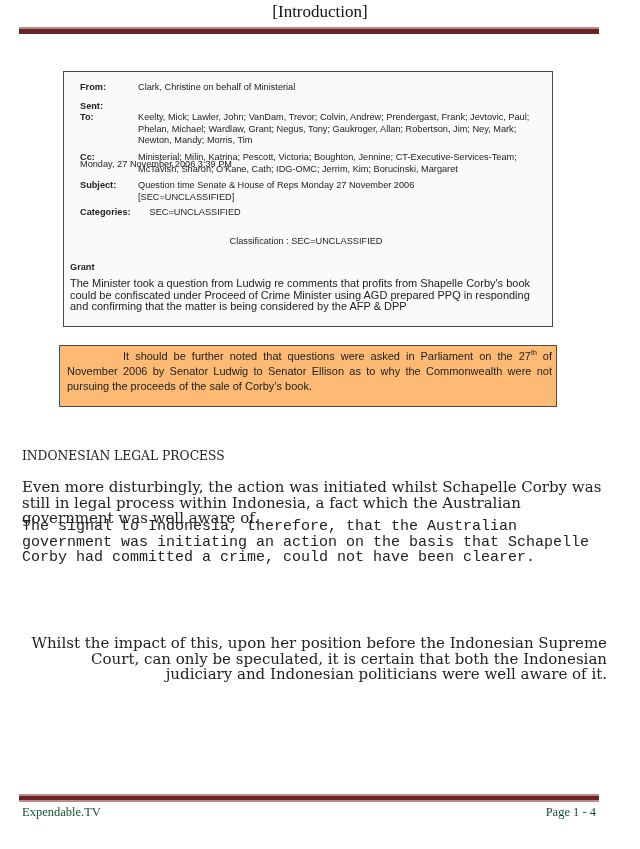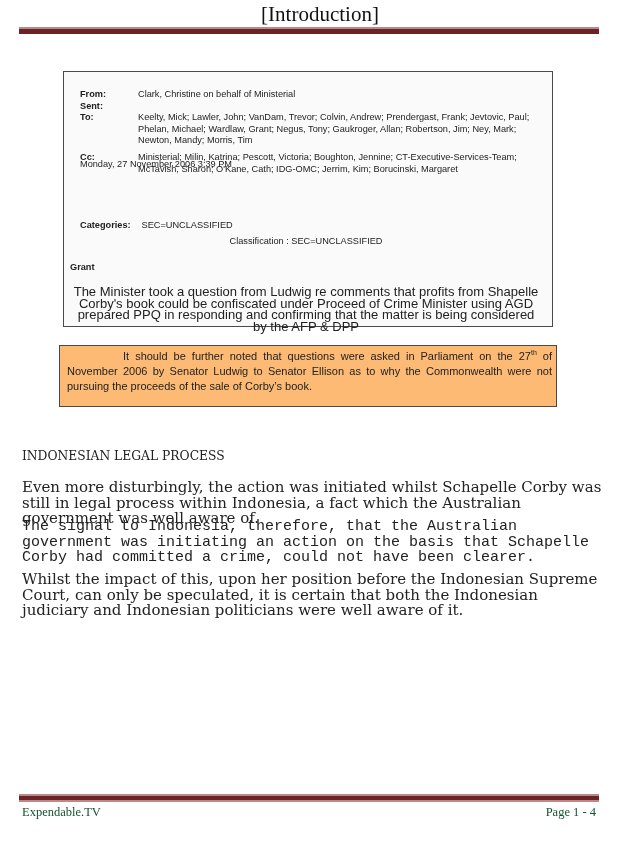--- a/index.html
+++ b/index.html
@@ -1,19 +1,19 @@
 <!DOCTYPE html>
 <html><head>
 <meta charset="utf-8">
 <style>
   html, body { margin: 0; padding: 0; background: #ffffff; }
   body { width: 640px; height: 849px; position: relative; overflow: hidden; color: #1a1a1a; }
   .header-title {
     position: absolute; top: 2px; left: 0; width: 640px; text-align: center;
-    font-family: "Liberation Serif", "DejaVu Serif", serif; font-size: 21px; color: #111;
+    font-family: "Liberation Serif", "DejaVu Serif", serif; font-size: 17px; color: #111;
   }
   .rule {
     position: absolute; left: 19px; width: 580px; height: 5px;
     background: #6b2426;
     border-top: 2px solid #b98a8b;
   }
   .rule.top { top: 27px; }
   .rule.bottom { top: 796px; border-top: none; border-bottom: 2px solid #b98a8b; height: 4px; }
   .rule.bottom::before {
     content: ""; position: absolute; left: 0; right: 0; top: -2px; height: 2px; background: #b98a8b;
@@ -55,51 +55,55 @@
 </style>
 </head>
 <body>
 
 <div>
   <div class="header-title">[Introduction]</div>
   <div class="rule top"></div>
 </div>
 
 <div class="email-box">
-  <div class="email-row" style="top:17px;">
+  <div class="email-row" style="top:10px;">
     <span class="email-label">From:</span>
     <span class="email-value">Clark, Christine on behalf of Ministerial</span>
   </div>
   <div class="email-row" style="top:29px;flex-direction:column;">
     <span class="email-label">Sent:</span>
     <span class="email-value">Monday, 27 November 2006 3:39 PM</span>
   </div>
   <div class="email-row" style="top:40px;">
     <span class="email-label">To:</span>
     <span class="email-value">Keelty, Mick; Lawler, John; VanDam, Trevor; Colvin, Andrew; Prendergast, Frank; Jevtovic, Paul; Phelan, Michael; Wardlaw, Grant; Negus, Tony; Gaukroger, Allan; Robertson, Jim; Ney, Mark; Newton, Mandy; Morris, Tim</span>
   </div>
   <div class="email-row" style="top:80px;">
     <span class="email-label">Cc:</span>
     <span class="email-value">Ministerial; Milin, Katrina; Pescott, Victoria; Boughton, Jennine; CT-Executive-Services-Team; McTavish, Sharon; O'Kane, Cath; IDG-OMC; Jerrim, Kim; Borucinski, Margaret</span>
   </div>
-  <div class="email-row" style="top:148px;align-items:flex-end;">
+  <div class="email-row" style="top:108px;">
+    <span class="email-label">Subject:</span>
+    <span class="email-value" style="padding-right:90px;">Question time Senate &amp; House of Reps Monday 27 November 2006 [SEC=UNCLASSIFIED]</span>
+  </div>
+  <div class="email-row" style="top:135px;align-items:flex-end;">
     <span class="bold">Categories:</span>
-    <span style="margin-left:11px;">SEC=UNCLASSIFIED</span>
+    <span style="margin-left:19px;">SEC=UNCLASSIFIED</span>
   </div>
   <div class="email-plain" style="top:164px;text-align:center;">Classification : SEC=UNCLASSIFIED</div>
   <div class="email-plain bold" style="top:190px;">Grant</div>
-  <div class="email-plain" style="top:214px; font-size:13px;text-align:center;">The Minister took a question from Ludwig re comments that profits from Shapelle Corby's book could be confiscated under Proceed of Crime  Minister using AGD prepared PPQ in responding and confirming that the matter is being considered by the AFP &amp; DPP</div>
+  <div class="email-plain" style="top:206px; font-size:11px;">The Minister took a question from Ludwig re comments that profits from Shapelle Corby's book could be confiscated under Proceed of Crime  Minister using AGD prepared PPQ in responding and confirming that the matter is being considered by the AFP &amp; DPP</div>
 </div>
 
 <div class="note-box">
   <span class="note-indent"></span><span>It should be further noted that questions were asked in Parliament on the 27</span><sup>th</sup><span> of November 2006 by Senator Ludwig to Senator Ellison as to why the Commonwealth were not pursuing the proceeds of the sale of Corby’s book.</span>
 </div>
 
 <div class="body-text section-heading" style="top:449px;">INDONESIAN LEGAL PROCESS</div>
 <div class="body-text" style="top:480px;">Even more disturbingly, the action was initiated whilst Schapelle Corby was still in legal process within Indonesia, a fact which the Australian government was well aware of.</div>
 <div class="body-text" style="top:519px;font-family:Liberation Mono, monospace;">The signal to Indonesia, therefore, that the Australian government was initiating an action on the basis that Schapelle Corby had committed a crime, could not have been clearer.</div>
-<div class="body-text" style="top:572px;">Whilst the impact of this, upon her position before the Indonesian Supreme Court, can only be speculated, it is certain that both the Indonesian judiciary and Indonesian politicians were well aware of it.</div>
+<div class="body-text" style="top:636px;text-align:right;">Whilst the impact of this, upon her position before the Indonesian Supreme Court, can only be speculated, it is certain that both the Indonesian judiciary and Indonesian politicians were well aware of it.</div>
 
 <div>
   <div class="rule bottom"></div>
   <div class="footer-left">Expendable.TV</div>
   <div class="footer-right">Page 1 - 4</div>
 </div>
 
 </body></html>

